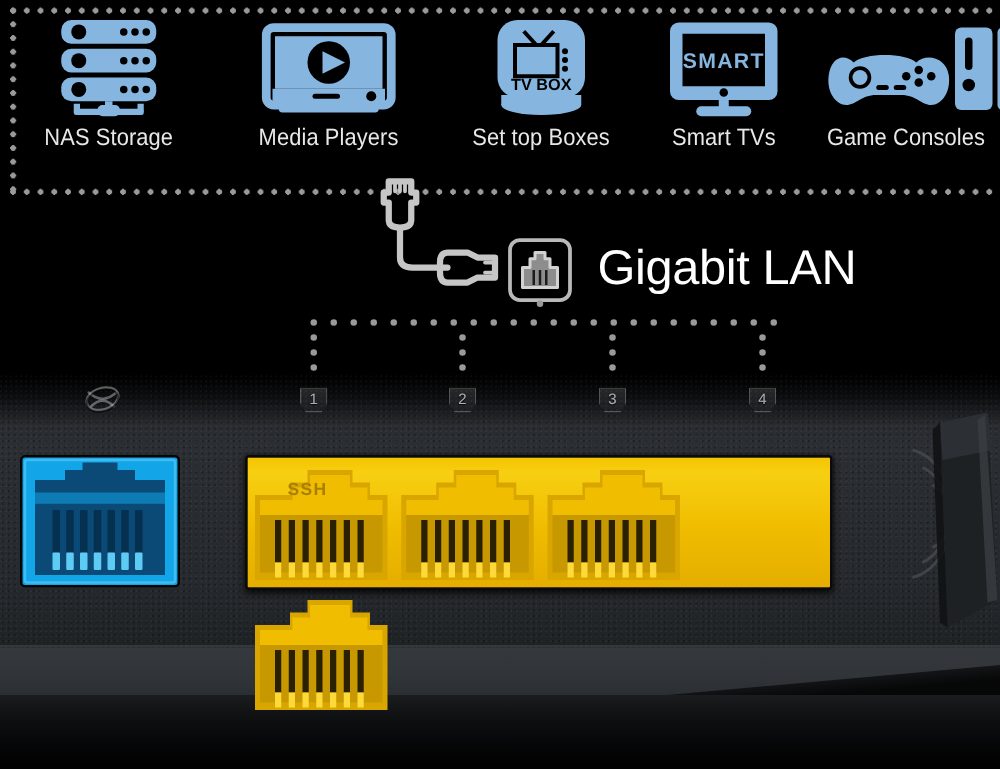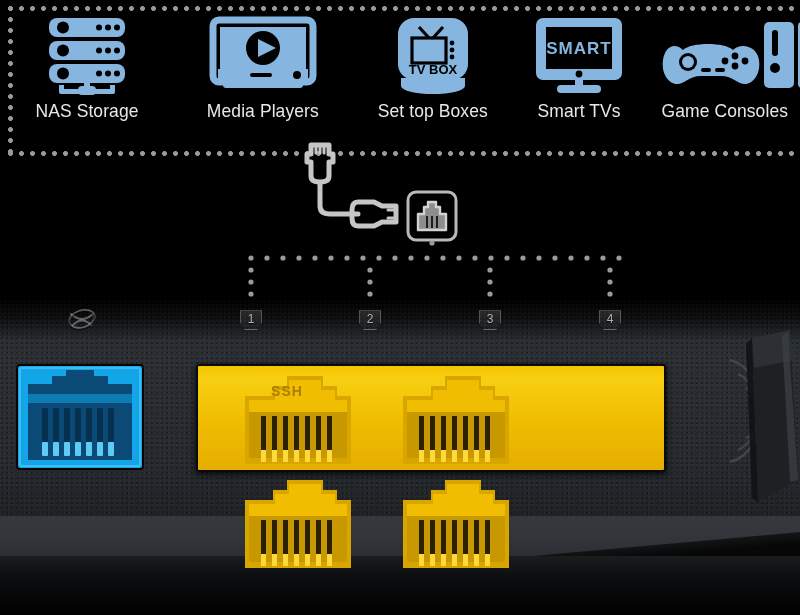--- a/index.html
+++ b/index.html
@@ -20,21 +20,21 @@
   }
   #devices-row{
     position:absolute;left:0;top:10px;width:792px;height:130px;
     display:flex;align-items:flex-start;
   }
   .device{
     position:relative;
     display:flex;flex-direction:column;align-items:center;justify-content:flex-start;
     height:130px;
   }
-  .dev-icon{height:80px;display:flex;align-items:flex-start;justify-content:center;}
+  .dev-icon{height:80px;display:flex;align-items:flex-end;justify-content:center;}
   .dev-label{
     margin-top:4px;color:#e8e8e8;font-size:19px;letter-spacing:.1px;
     font-family:"Liberation Sans","DejaVu Sans",sans-serif;
     white-space:nowrap;font-weight:400;
     transform:scaleX(.92);transform-origin:center;
   }
 
   
   #cable-graphic{position:absolute;left:296px;top:140px;}
   #lan-badge{
@@ -109,21 +109,21 @@
   
   #wan-port{
     position:absolute;left:16px;top:364px;width:128px;height:106px;
   }
   #lan-port-block{
     position:absolute;left:196px;top:364px;width:470px;height:108px;
     background:linear-gradient(to bottom,#f5c400 0%,#f7cf12 12%,#f0bc00 55%,#e5ae00 100%);
     border:2px solid #0a0a0a;border-radius:3px;box-sizing:border-box;
     box-shadow:0 2px 6px rgba(0,0,0,.85);
   }
-  .rj45{position:relative;float:left;width:117px;height:104px;padding-left:41px;}
+  .rj45{position:relative;float:left;width:117px;height:104px;}
 
   
   #antenna{
     position:absolute;left:728px;top:330px;width:74px;height:200px;
   }
 </style>
 </head>
 <body>
 
 <div id="stage">
@@ -269,20 +269,21 @@
       <rect x="2" y="2" width="48" height="48" rx="8" fill="none" stroke="#b9b9b9" stroke-width="3"></rect>
       <path d="M12 40 L12 24 L18 24 L18 17 L22 17 L22 12 L30 12 L30 17 L34 17 L34 24 L40 24 L40 40 Z" fill="#8d8d8d" stroke="#d2d2d2" stroke-width="2.4" stroke-linejoin="round"></path>
       <g stroke="#1c1c1c" stroke-width="2">
           <line x1="21" y1="26" x2="21" y2="38"></line>
       <line x1="26" y1="26" x2="26" y2="38"></line>
           <line x1="31" y1="26" x2="31" y2="38"></line>
         </g>
     </svg>
   </div>
 
+  <div id="gigabit-lan-label">Gigabit LAN</div>
 
   <div id="tree-connector">
     <svg width="400" height="70" viewBox="0 0 400 70">
       <g fill="#9a9a9a">
 
         <g>
           <circle cx="11" cy="18" r="2.6"></circle>
             <circle cx="27" cy="18" r="2.6"></circle>
             <circle cx="43" cy="18" r="2.6"></circle>
           <circle cx="59" cy="18" r="2.6"></circle>

